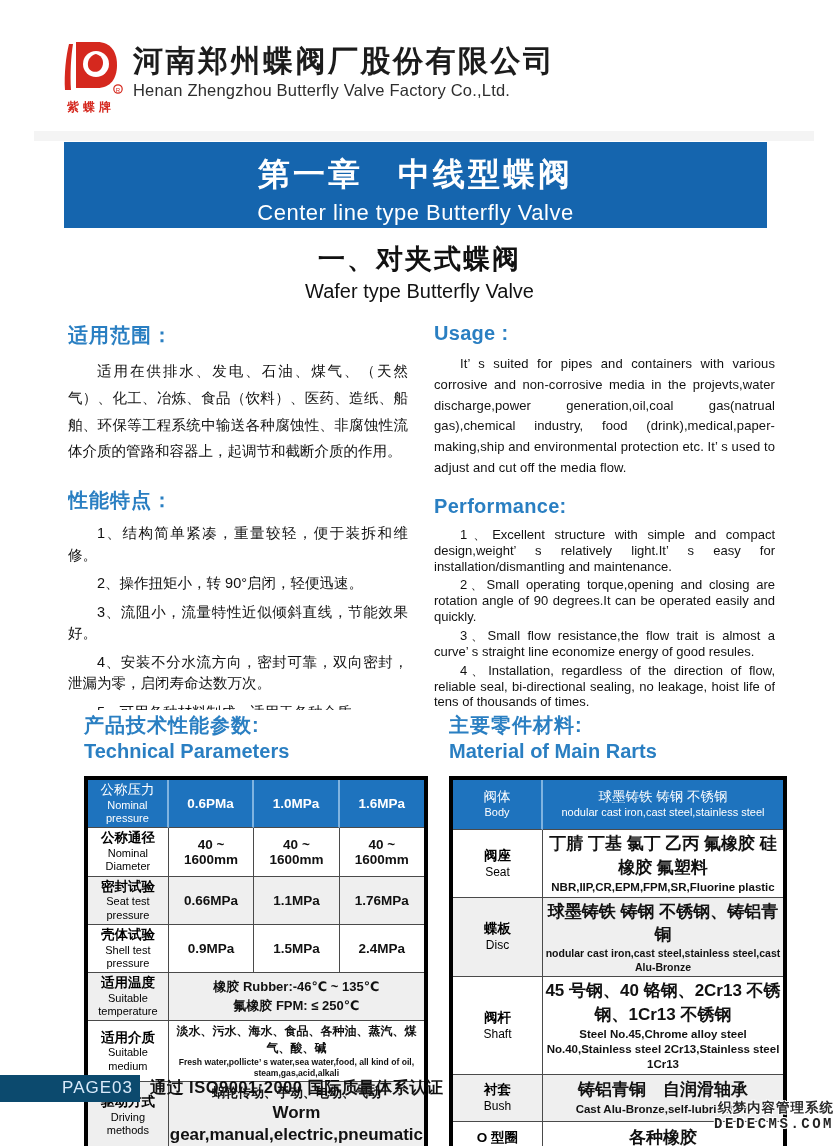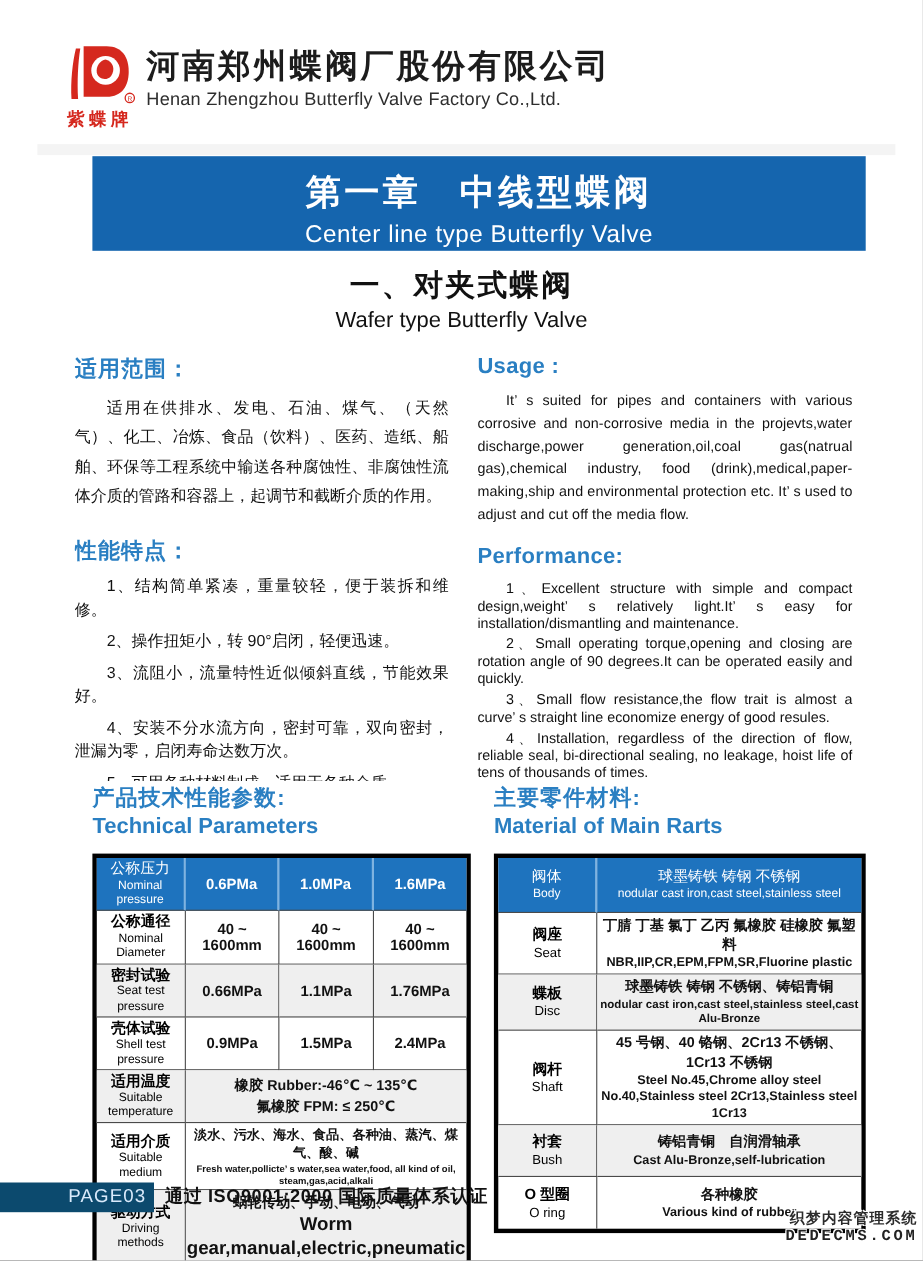--- a/index.html
+++ b/index.html
@@ -7,30 +7,30 @@
   body { font-family:"Liberation Sans","DejaVu Sans",sans-serif; }
   .page {
     position:relative; width:839px; height:1146px; margin:0 auto;
     background:#ffffff; overflow:hidden;
   }
 
   
   .header { position:absolute; left:57px; top:40px; display:flex; align-items:flex-start; }
   .logo-wrap { width:68px; margin-right:8px; text-align:center; }
   .logo-svg { display:block; margin:0 auto; }
-  .logo-brand { color:#d5281e; font-size:16px; font-weight:bold; letter-spacing:4px; margin-top:1px; white-space:nowrap; }
+  .logo-brand { color:#d5281e; font-size:12px; font-weight:bold; letter-spacing:4px; margin-top:1px; white-space:nowrap; }
   .company { padding-top:4px; }
   .company-cn { font-size:30px; font-weight:600; color:#1c1c1c; letter-spacing:2.5px; line-height:1.15; }
   .company-en { font-size:16.5px; color:#2e2e2e; margin-top:2px; letter-spacing:0.2px; }
 
   .header-strip { position:absolute; left:34px; top:131px; width:780px; height:10px; background:#f4f4f4; }
 
   
   .banner {
-    position:absolute; left:84px; top:142px; width:703px; height:86px;
+    position:absolute; left:64px; top:142px; width:703px; height:86px;
     background:#1565ae; color:#fff; text-align:center;
   }
   .banner-title { font-size:32px; font-weight:bold; letter-spacing:3px; margin-top:11px; }
   .banner-sub { font-size:22px; margin-top:3px; letter-spacing:0.5px; }
 
   
   .section-title { position:absolute; left:68px; top:241px; width:703px; text-align:center; color:#111; }
   .section-cn { font-size:27px; font-weight:bold; letter-spacing:2px; }
   .section-en { font-size:20px; margin-top:3px; }
 
@@ -66,21 +66,21 @@
   .cell-l1 { font-size:13px; font-weight:600; color:#111; line-height:1.4; }
   .cell-l2 { font-size:11px; font-weight:600; color:#111; line-height:1.3; }
   .cell-l2.tiny { font-size:8.6px; font-weight:600; }
   tr.alt td { background:#efefef; }
   .tech tr.thead td { height:48px; }
   .tech td { height:43px; }
   .tech td.labelcell { width:92px; }
   .mat tr.thead td { height:50px; }
   .mat td { height:47px; }
   .mat td.labelcell { width:90px; }
-  .mat .cell-l1 { font-size:13px; }
+  .mat .cell-l1 { font-size:17px; }
   .mat .cell-l2 { font-size:11.5px; }
 
   
   .footer { position:absolute; left:0; top:1074px; width:839px; height:28px; display:flex; align-items:center; }
   .page-box { width:140px; height:27px; background:#0c4a6e; color:#d9eafb; font-size:17px; letter-spacing:1px;
               display:flex; align-items:center; justify-content:flex-end; padding-right:7px; }
   .cert { margin-left:10px; font-size:16.5px; font-weight:600; color:#111; letter-spacing:0.5px;text-align:right; }
 
   
   .watermark { position:absolute; right:5px; top:1100px; text-align:right; line-height:1.15;

